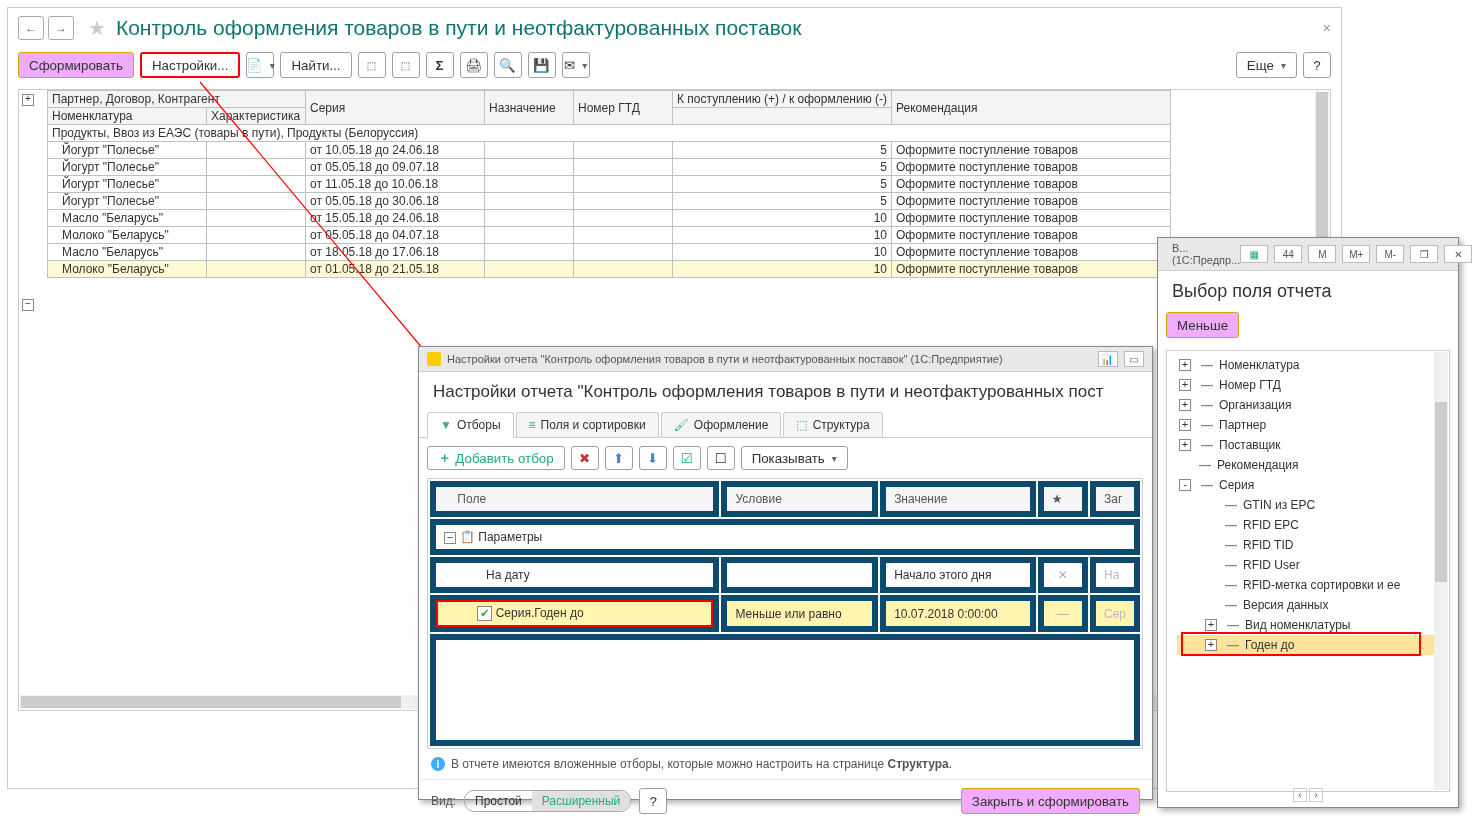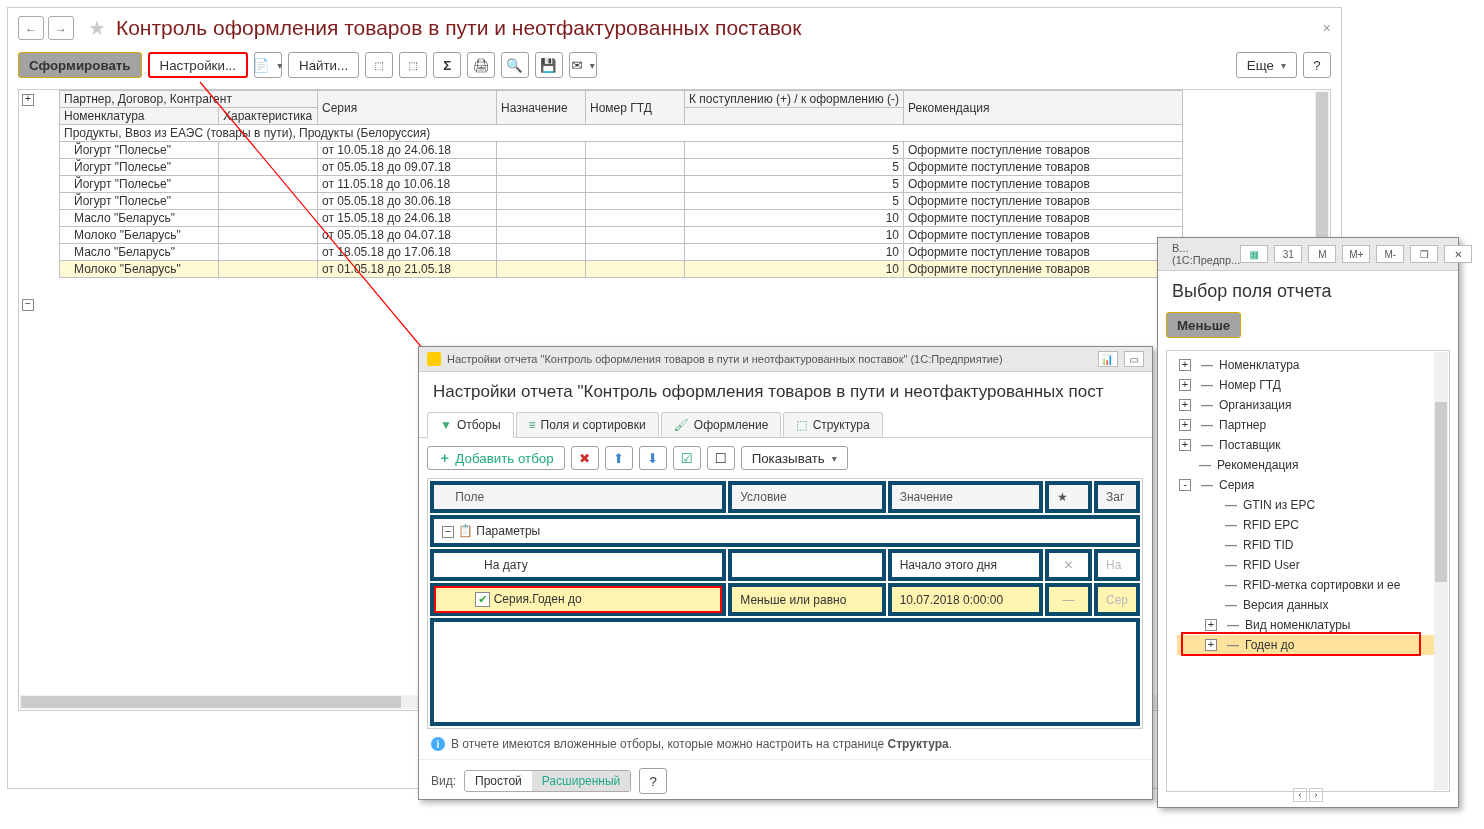--- a/index.html
+++ b/index.html
@@ -1,32 +1,32 @@
 <!DOCTYPE html>
 <html><head>
 <meta charset="utf-8">
 <style>
 body{margin:0;font-family:Arial,sans-serif;font-size:12px;background:#fff;color:#333;position:relative;width:1484px;height:829px;overflow:hidden}
 .main-window{border:1px solid #ccc;position:absolute;left:7px;top:7px;width:1333px;height:780px;background:#fff}
 .titlebar{display:flex;align-items:center;height:40px;padding:0 10px}
 .nav-btn{width:24px;height:22px;border:1px solid #aaa;background:#fff;border-radius:3px;display:flex;align-items:center;justify-content:center;margin-right:4px;color:#666}
 .star{color:#ccc;font-size:20px;margin:0 10px}
-.page-title{font-size:21px;color:#7f1d1d}
+.page-title{font-size:21px;color:#0f766e}
 .close-x{margin-left:auto;color:#999;font-size:14px}
 .toolbar{display:flex;align-items:center;padding:4px 10px;gap:6px;border-bottom:1px solid transparent}
 .btn{border:1px solid #a0a0a0;background:#fff;border-radius:3px;padding:3px 10px;height:26px;display:flex;align-items:center;gap:4px;color:#333}
-.btn.yellow{background:#a3a3a3;border-color:#d4a800;font-weight:bold}
+.btn.yellow{background:#f0abfc;border-color:#d4a800;font-weight:normal}
 .btn.icon-only{padding:3px 6px;width:28px;justify-content:center}
 .btn.red-outline{border:2px solid red}
 .dropdown-arrow::after{content:"▾";font-size:10px;margin-left:3px;color:#666}
 .spacer{flex:1}
 .report-area{border:1px solid #ccc;margin:6px 10px;height:620px;position:relative;overflow:auto}
 .report-title{font-size:19px;font-weight:bold;padding:18px 0 12px 28px}
 .tree-exp{position:absolute;left:3px;font-size:10px;border:1px solid #888;width:10px;height:10px;line-height:8px;text-align:center;background:#fff}
-table.report{border-collapse:collapse;margin-left:40px}
+table.report{border-collapse:collapse;margin-left:28px}
 table.report th,table.report td{border:1px solid #c0c0c0;padding:1px 4px;font-size:12px;height:14px;text-align:left;white-space:nowrap;color:#333}
 table.report th{background:#f4f4f4;font-weight:normal}
 table.report .num{text-align:right}
 .hl-row td{background:#fff9d6;border-color:#d4a800}
 .scrollbar-h{position:absolute;bottom:1px;left:1px;right:14px;height:14px;background:#f0f0f0;display:flex}
 .scrollbar-h .thumb{background:#ccc;width:380px;height:12px;margin:1px}
 .scrollbar-v{position:absolute;top:1px;right:1px;bottom:14px;width:14px;background:#f0f0f0}
 .scrollbar-v .thumb{background:#ccc;width:12px;height:520px;margin:1px}
 
 .settings-dlg{position:absolute;left:418px;top:346px;width:733px;height:452px;border:1px solid #888;background:#fff;box-shadow:3px 3px 6px rgba(0,0,0,.3)}
@@ -38,32 +38,32 @@
 .tabs{display:flex;border-bottom:1px solid #ccc;padding:0 8px;gap:0}
 .tab{border:1px solid #ccc;border-bottom:none;padding:5px 12px;background:#f5f5f5;display:flex;align-items:center;gap:5px;font-size:12px;border-radius:3px 3px 0 0;margin-right:2px}
 .tab.active{background:#fff;border-bottom:1px solid #fff;margin-bottom:-1px}
 .tab .ico{font-size:12px;color:#4a7}
 .dlg-toolbar{display:flex;gap:6px;padding:8px}
 .dlg-toolbar .btn{height:24px}
 .add-btn{color:#2a7}
 .del-btn{color:#c33;width:28px;justify-content:center}
 .arrow-btn{color:#48c;width:28px;justify-content:center}
 .filter-grid{border:1px solid #ccc;margin:0 8px}
-.filter-grid th,.filter-grid td{border:4px solid #0c4a6e;text-align:left;padding:5px 8px;font-size:12px}
+.filter-grid th,.filter-grid td{border:6px solid #0c4a6e;text-align:left;padding:5px 8px;font-size:12px}
 .filter-grid th{background:#f5f5f5;font-weight:normal;color:#555}
 .filter-row-sel td{background:#fff4b0}
 .filter-row-sel td.field-cell{position:relative}
 .red-box{border:2px solid red}
 .chk{width:13px;height:13px;border:1px solid #888;display:inline-flex;align-items:center;justify-content:center;background:#fff;color:#3a3;font-size:11px}
 .exp-tree{font-size:11px;border:1px solid #888;width:10px;height:10px;line-height:8px;text-align:center;display:inline-block;background:#fff;margin-right:4px}
 .info-row{padding:8px 12px;color:#555;display:flex;align-items:center;gap:6px}
 .info-ico{width:14px;height:14px;border-radius:50%;background:#4af;color:#fff;display:inline-flex;align-items:center;justify-content:center;font-size:10px;font-weight:bold}
 .dlg-footer{display:flex;align-items:center;padding:8px 12px;border-top:1px solid #eee;gap:8px}
 .view-label{color:#555}
-.seg{border:1px solid #aaa;border-radius:3px;display:flex;overflow:hidden}
+.seg{border:1px solid #aaa;border-radius:10px;display:flex;overflow:hidden}
 .seg span{padding:3px 10px;font-size:12px}
 .seg .active{background:#e0e0e0}
 .seg .ext{color:#2a8}
 
 .field-dlg{position:absolute;left:1157px;top:237px;width:300px;height:569px;background:#fff;border:1px solid #888;box-shadow:3px 3px 6px rgba(0,0,0,.3)}
 .field-mainarea{border:1px solid #ccc;margin:6px 8px;height:440px;overflow:hidden;position:relative}
 .field-tree{padding:4px 10px}
 .tree-item{display:flex;align-items:center;padding:3px 2px;gap:6px;font-size:12px;color:#333}
 .tree-item .dash{color:#888;font-weight:bold}
 .tree-item.sel{background:#ffe39c}
@@ -296,30 +296,31 @@
     <span><span>В отчете имеются вложенные отборы, которые можно настроить на странице </span><b>Структура</b>.</span>
   </div>
   <div class="dlg-footer">
     <span class="view-label">Вид:</span>
     <div class="seg">
       <span>Простой</span>
       <span class="ext active">Расширенный</span>
     </div>
     <button class="btn icon-only">?</button>
     <div class="spacer"></div>
+    <button class="btn yellow">Закрыть и сформировать</button>
   </div>
 </div>
 
 <div class="field-dlg">
   <div class="dlg-titlebar">
     <span class="dlg-ico"></span>
     <span>В...  (1С:Предпр...</span>
     <div class="btns m-btns" style="margin-left:auto">
       <span style="color:#2a7">▦</span>
-      <span>31</span>
+      <span>44</span>
       <span>M</span>
       <span>M+</span>
       <span>M-</span>
       <span>❐</span>
       <span>✕</span>
     </div>
   </div>
   <div class="dlg-header" style="font-size:18px">Выбор поля отчета</div>
   <div style="padding:0 8px 6px">
       <button class="btn yellow">Меньше</button>

